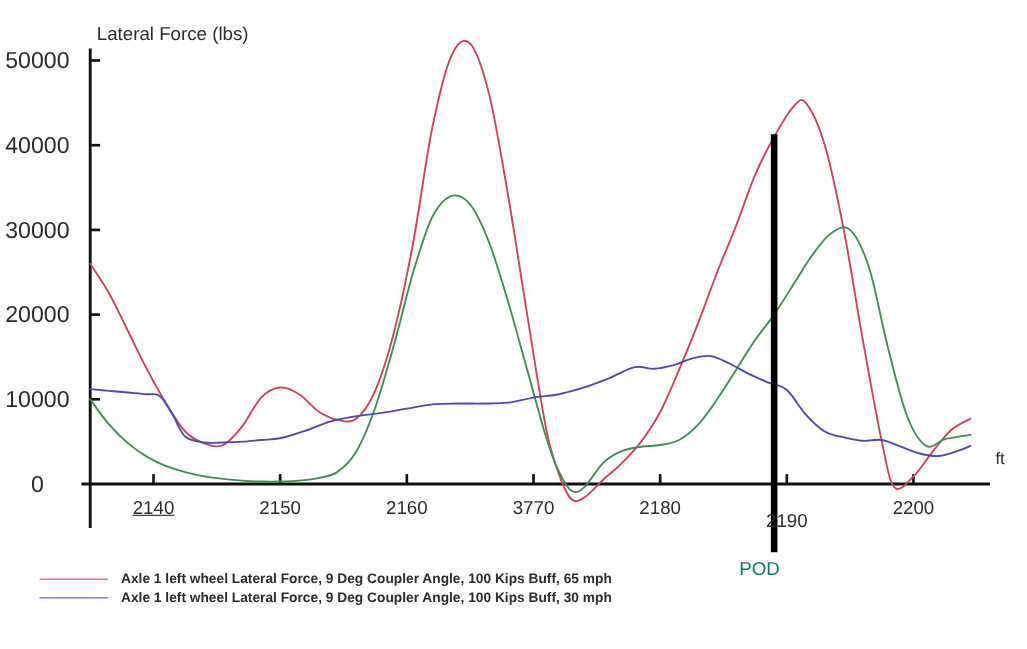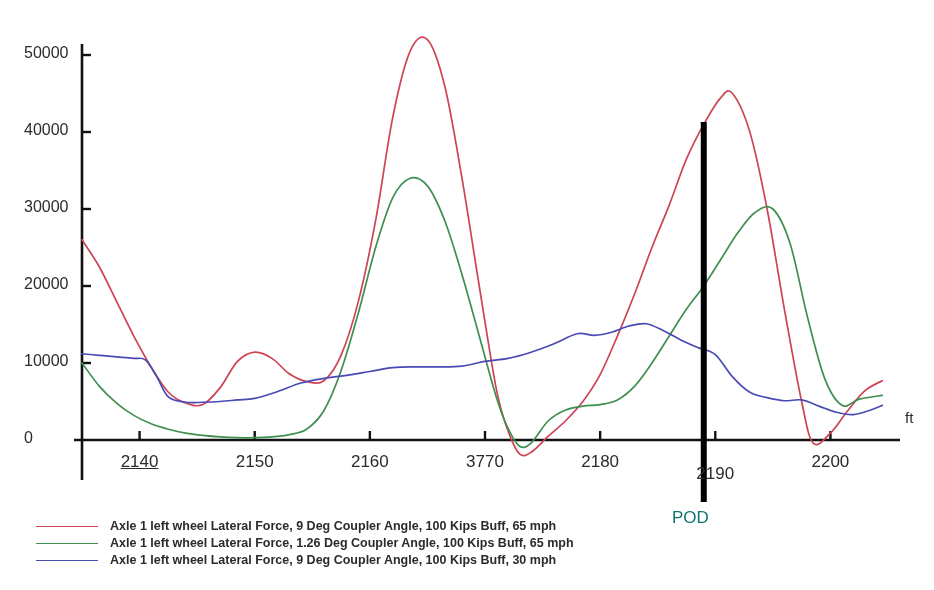--- a/index.html
+++ b/index.html
@@ -39,26 +39,25 @@
   }
   .axis-title-x {
     position: absolute;
     left: 905px;
     top: 409px;
     font-size: 15px;
     color: #2b2b2b;
   }
   .ytick-label {
     position: absolute;
-    text-align: left;
-    font-size: 16px;
+    text-align: center;
+    font-size: 21px;
     color: #2b2b2b;
     white-space: nowrap;
     width: 68px;
-    padding-left: 24px;
   }
   .xtick-label {
     position: absolute;
     text-align: center;
     font-size: 17px;
     color: #2b2b2b;
     white-space: nowrap;
     width: 70px;
   }
   .pod-label {
@@ -92,20 +91,21 @@
     color: #2b2b2b;
     white-space: nowrap;
     line-height: 17px;
   }
 </style>
 </head>
 <body>
 
 <div id="chart-root">
 
+  <div class="axis-title-y">Lateral Force (lbs)</div>
   <div class="axis-title-x">ft</div>
 
   <svg class="plot-svg" id="plot-svg" viewBox="0 0 934 590">
     <g id="axes-layer">
         <line x1="82" y1="44" x2="82" y2="480" stroke="#111111" stroke-width="2.6"></line>
         <line x1="74" y1="440" x2="900" y2="440" stroke="#111111" stroke-width="2.6"></line>
         <line x1="82" y1="363" x2="91" y2="363" stroke="#111111" stroke-width="2.4"></line>
         <line x1="82" y1="286" x2="91" y2="286" stroke="#111111" stroke-width="2.4"></line>
         <line x1="82" y1="209" x2="91" y2="209" stroke="#111111" stroke-width="2.4"></line>
         <line x1="82" y1="132" x2="91" y2="132" stroke="#111111" stroke-width="2.4"></line>
@@ -147,22 +147,18 @@
     </div>
 
   <div class="pod-label">POD</div>
 
   <div class="legend">
     <div class="legend-row">
       <span class="legend-swatch" style="border-top-color: rgb(204, 68, 85);"></span>
       <span class="legend-text">Axle 1 left wheel Lateral Force, 9 Deg Coupler Angle, 100 Kips Buff, 65 mph</span>
     </div>
     <div class="legend-row">
-      <span class="legend-swatch" style="border-top-color: rgb(63, 143, 79);"></span>
-      <span class="legend-text">Axle 1 left wheel Lateral Force, 1.26 Deg Coupler Angle, 100 Kips Buff, 65 mph</span>
-    </div>
-    <div class="legend-row">
       <span class="legend-swatch" style="border-top-color: rgb(74, 74, 181);"></span>
       <span class="legend-text">Axle 1 left wheel Lateral Force, 9 Deg Coupler Angle, 100 Kips Buff, 30 mph</span>
     </div>
   </div>
 
 </div>
 
 </body></html>

